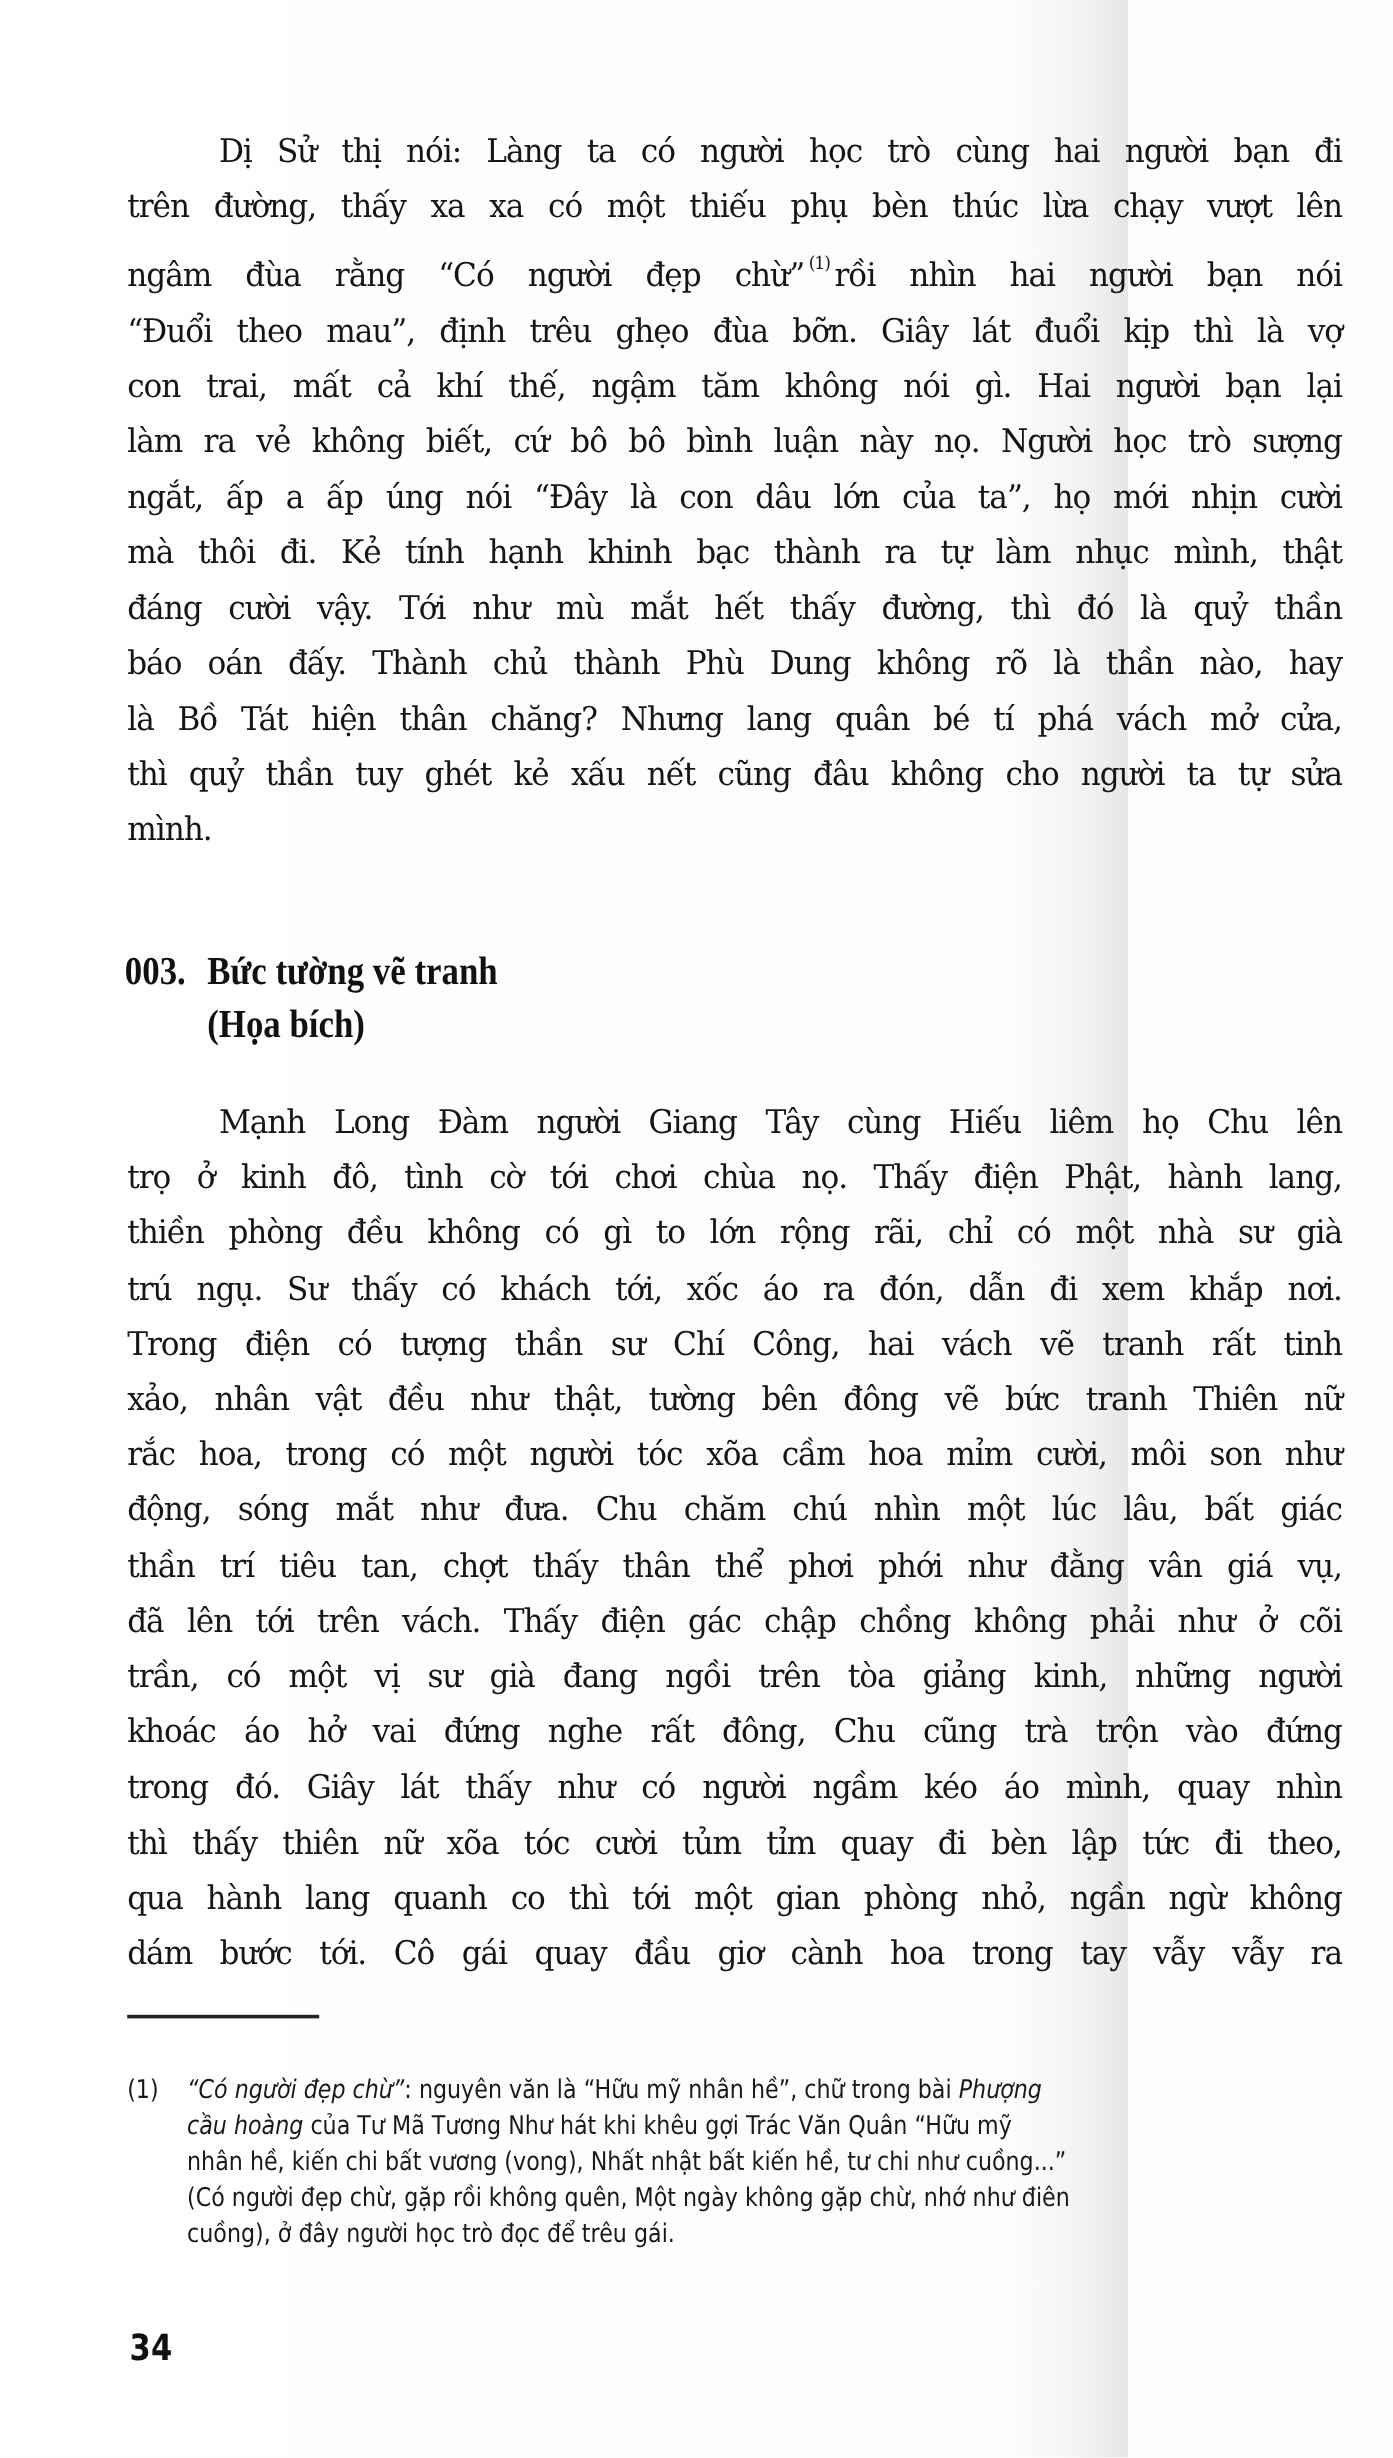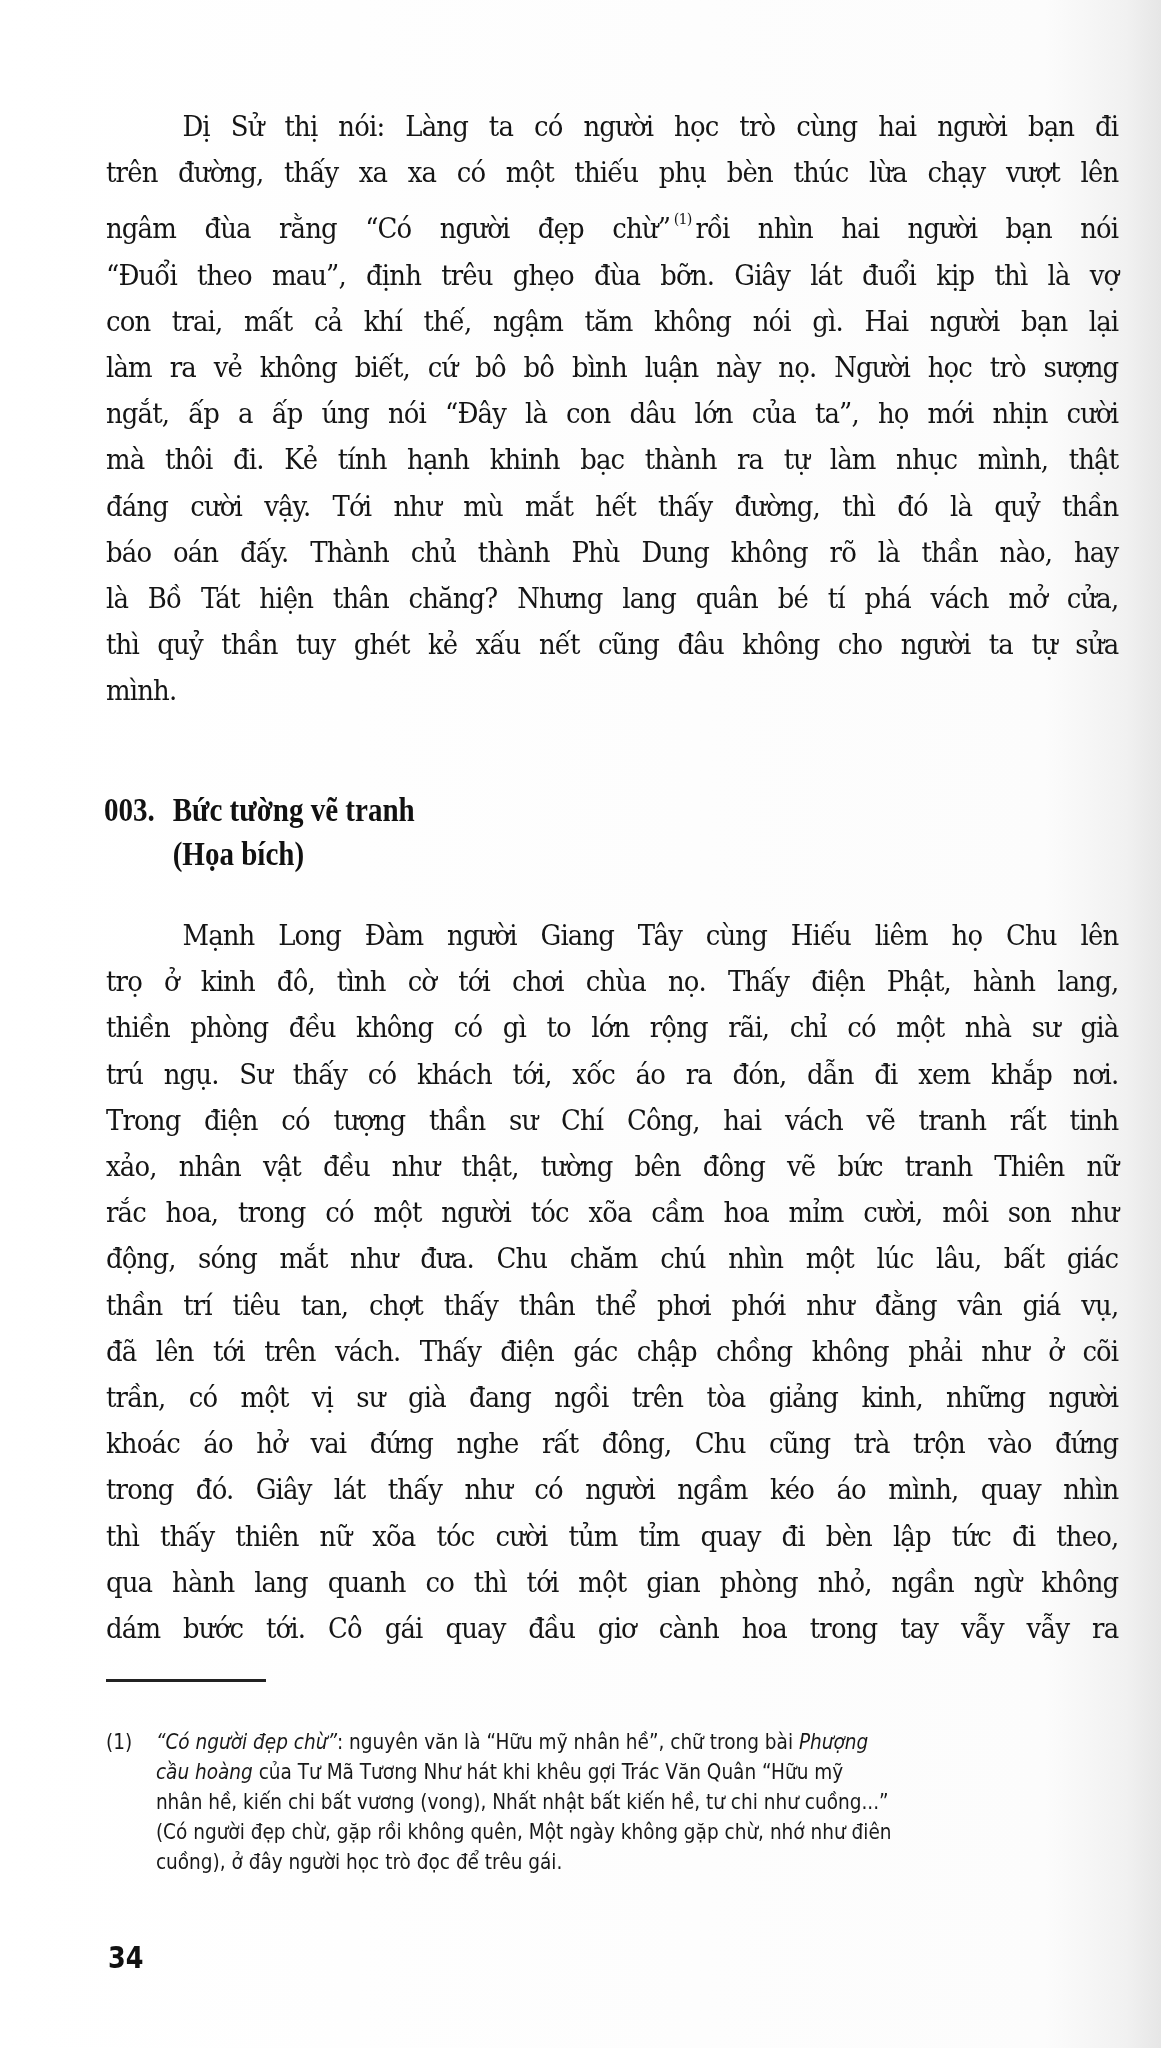--- a/index.html
+++ b/index.html
@@ -3,21 +3,21 @@
   <meta charset="utf-8">
   <style>
     html, body { margin: 0; padding: 0; }
     body {
       width: 1161px; height: 2048px; overflow: hidden;
       background: #fdfdfd;
       position: relative;
       color: #151515;
     }
     .page {
-      position: absolute; left: 0; top: 0; width: 1161px; height: 2048px;
+      position: absolute; left: 0; top: 0; width: 940px; height: 2048px;
       background: linear-gradient(90deg, #ffffff 0%, #fcfcfc 90%, #f1f1f1 97%, #e6e6e6 100%);
     }
     .body-text {
       position: absolute; left: 106px; width: 1012px;
       font-family: "DejaVu Serif", "Liberation Serif", serif;
       font-size: 27.2px;
       line-height: 46.2px;
       text-align: justify;
       letter-spacing: -0.9px;
       word-spacing: 0px;

